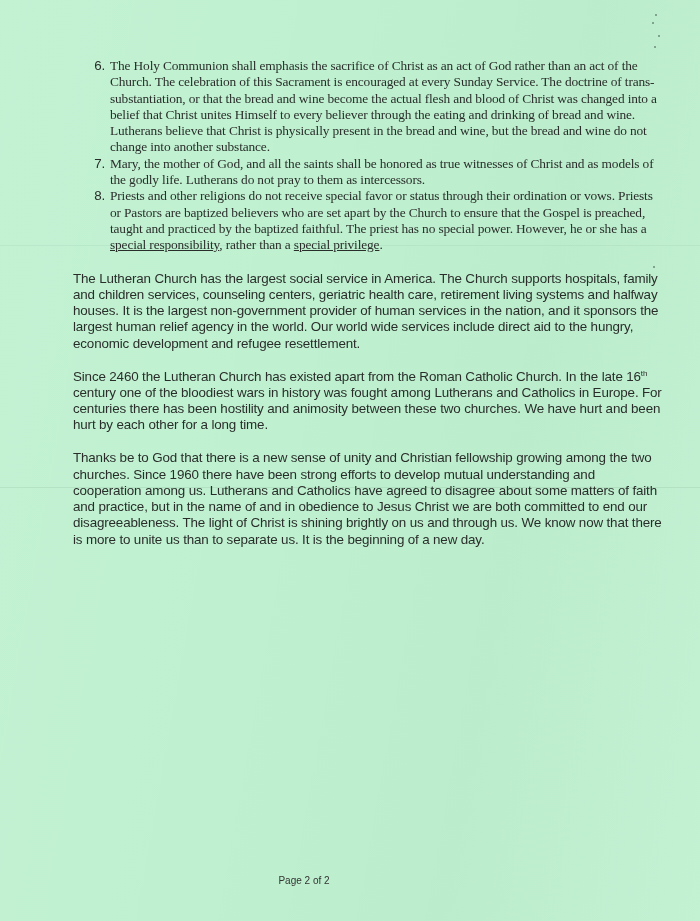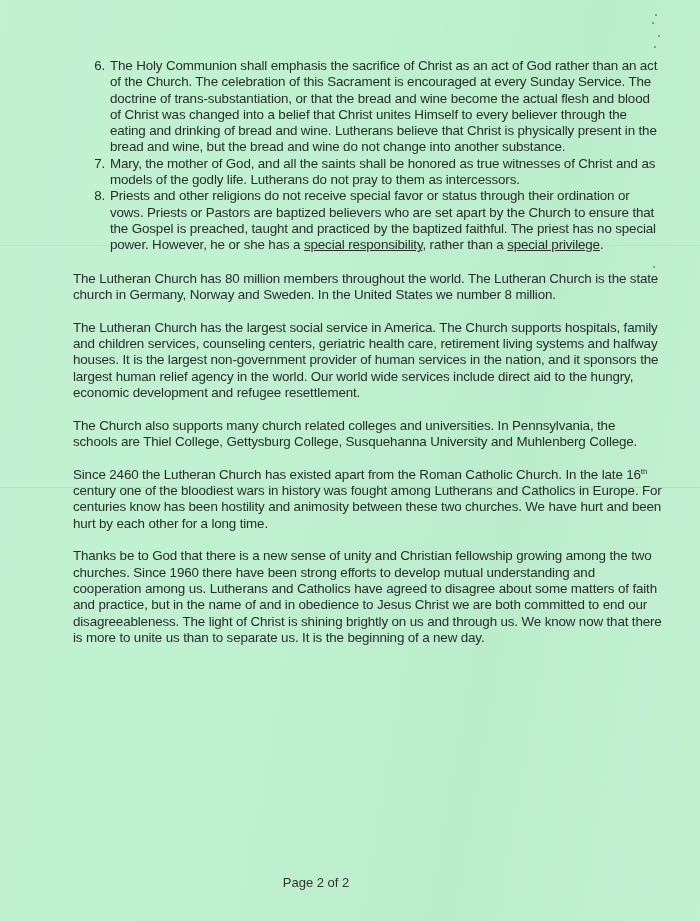--- a/index.html
+++ b/index.html
@@ -51,43 +51,44 @@
     }
     ol.reforms li .num {
       position: absolute;
       left: 18px;
       top: 0;
       transform: translateX(-100%);
     }
     ol.reforms li .txt {
       display: block;
       padding-left: 0;
+      font-family: Liberation Serif, serif;
     }
     .list-wrap {
       margin-left: 14px;
       width: 576px;
     }
     p {
       margin: 0 0 16.5px 0;
     }
     .u {
       text-decoration: underline;
     }
     sup {
       font-size: 8px;
       line-height: 0;
       vertical-align: 5px;
     }
     .footer {
       position: absolute;
       top: 875px;
-      left: 16px;
+      left: 4px;
       width: 600px;
       text-align: center;
-      font-size: 13px;
+      font-size: 10px;
       color: #333;
       letter-spacing: 0;
     }
     .speck {
       position: absolute;
       width: 2px; height: 2px;
       background: #6b8a78;
       border-radius: 1px;
     }
   </style>
@@ -118,21 +119,19 @@
         </li>
         <li>
           <span class="num">8.</span>
           <span class="txt"><span>Priests and other religions do not receive special favor or status through their ordination or vows.  Priests or Pastors are baptized believers who are set apart by the Church to ensure that the Gospel is preached, taught and practiced by the baptized faithful.  The priest has no special power.  However, he or she has a </span><span class="u">special responsibility</span><span>, rather than a </span><span class="u">special privilege</span><span>.</span></span>
         </li>
       </ol>
     </div>
 
     <div style="height:17px;"></div>
 
-    <p>The Lutheran Church has 80 million members throughout the world.  The Lutheran Church is the state church in Germany, Norway and Sweden.  In the United States we number 8 million.</p>
     <p>The Lutheran Church has the largest social service in America.  The Church supports hospitals, family and children services, counseling centers, geriatric health care, retirement living systems and halfway houses.  It is the largest non-government provider of human services in the nation, and it sponsors the largest human relief agency in the world.  Our world wide services include direct aid to the hungry, economic development and refugee resettlement.</p>
-    <p>The Church also supports many church related colleges and universities.  In Pennsylvania, the schools are Thiel College, Gettysburg College, Susquehanna University and Muhlenberg College.</p>
-    <p><span>Since 2460 the Lutheran Church has existed apart from the Roman Catholic Church.  In the late 16</span><sup>th</sup><span> century one of the bloodiest wars in history was fought among Lutherans and Catholics in Europe.  For centuries know has been hostility and animosity between these two churches.  We have hurt and been hurt by each other for a long time.</span></p>
+    <p><span>Since 2460 the Lutheran Church has existed apart from the Roman Catholic Church.  In the late 16</span><sup>th</sup><span> century one of the bloodiest wars in history was fought among Lutherans and Catholics in Europe.  For centuries there has been hostility and animosity between these two churches.  We have hurt and been hurt by each other for a long time.</span></p>
     <p>Thanks be to God that there is a new sense of unity and Christian fellowship growing among the two churches.  Since 1960 there have been strong efforts to develop mutual understanding and cooperation among us.  Lutherans and Catholics have agreed to disagree about some matters of faith and practice, but in the name of and in obedience to Jesus Christ we are both committed to end our disagreeableness.  The light of Christ is shining brightly on us and through us.  We know now that there is more to unite us than to separate us.  It is the beginning of a new day.</p>
   </div>
 
   <div class="footer">Page 2 of 2</div>
 </div>
 
 </body></html>

